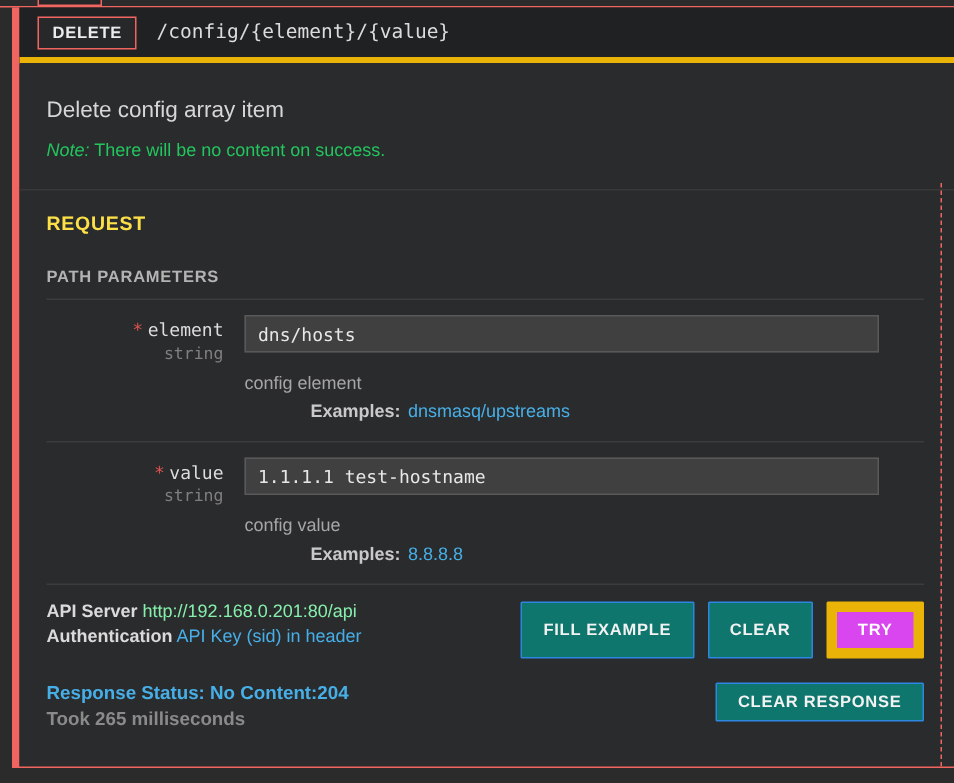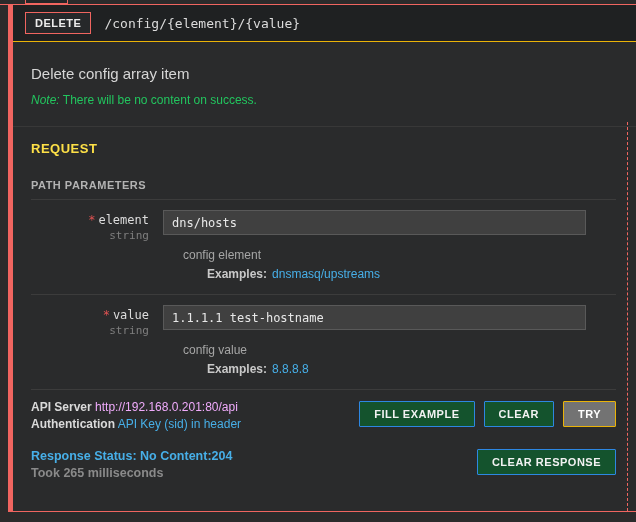--- a/index.html
+++ b/index.html
@@ -13,21 +13,21 @@
   
   .prev-badge { position:absolute; left:25px; top:-10px; width:43px; height:14px;
     border:1px solid #f06560; background:#242628; }
   .top-line { position:absolute; left:0; top:4px; width:636px; border-top:1px solid #f06560; }
   .left-bar { position:absolute; left:8px; top:5px; width:5px; height:507px; background:#f06560; }
   .bottom-line { position:absolute; left:8px; top:511px; right:0; border-top:1px solid #f06560; }
   .dashed-right { position:absolute; right:8px; top:122px; height:389px; border-right:1px dashed #f06560; }
 
   
   .summary-bar { position:absolute; left:13px; top:5px; right:0; height:37px;
-    background:#1f2122; border-bottom:1px solid #eab308;
+    background:#1f2122; border-bottom:4px solid #eab308;
     display:flex; align-items:center; padding-left:12px; cursor:pointer; }
   .method-badge { border:1px solid #f06560; background:#26282a; color:#ececec;
     font-size:11px; font-weight:bold; letter-spacing:.5px; padding:4px 9px; margin-right:13px; }
   .path { font-size:13px; color:#dcdcdc; }
 
   
   .body-area { position:absolute; left:13px; top:43px; right:0; height:468px; background:#2a2b2c; }
   .ep-title { margin:22px 0 0 18px; font-size:15px; color:#d6d6d6; }
   .ep-note { margin:11px 0 0 18px; font-size:12px; color:#22c55e; }
   .ep-note em { font-style:italic; }
@@ -38,34 +38,34 @@
 
   .param-table { margin:8px 20px 0 18px; border-bottom:1px solid #3c3c3c; }
   .param-row { display:flex; border-top:1px solid #3c3c3c; padding:10px 0 13px 0; }
   .param-label { width:132px; flex:none; text-align:right; padding-right:14px; padding-top:3px; }
   .param-name { font-size:12px; color:#dddddd; }
   .req-star { color:#e05252; margin-right:3px; font-size:12px; }
   .param-type { font-size:11px; color:#7f7f7f; margin-top:2px; }
   .param-main { flex:1; }
   .param-input { width:calc(100% - 30px); height:25px; background:#404040;
     border:1px solid #595959; color:#e8e8e8; font-size:12px; padding:0 8px; outline:none; }
-  .param-desc { margin-top:13px; font-size:12px; color:#a6a6a6;margin-left:20px; }
+  .param-desc { margin-top:13px; font-size:12px; color:#a6a6a6; }
   .param-examples { margin-top:5px; font-size:12px; }
   .examples-label { font-weight:bold; color:#c9c9c9; margin-right:5px;padding-left:44px; }
   .link { color:#47afe8; text-decoration:none; cursor:pointer; }
 
   .meta-row { margin:9px 20px 0 18px; display:flex; justify-content:space-between; align-items:flex-start; }
   .meta-lines { font-size:12px; line-height:17px; }
   .meta-bold { font-weight:bold; color:#dadada; }
-  .meta-dim { color:#f0abfc; }
+  .meta-dim { color:#86efac; }
   .btn-row { display:flex; gap:9px; padding-top:2px; }
   .btn { font-family:"Liberation Sans",sans-serif; font-size:11px; font-weight:bold;
     letter-spacing:.5px; padding:6px 14px; cursor:pointer; border-radius:1px; }
-  .btn-outline { background:#14532d; border:1px solid #2d87e2; color:#f2f2f2; }
-  .btn-primary { background:#737373; border:1px solid #eab308; color:#ffffff; }
+  .btn-outline { background:#0f766e; border:1px solid #2d87e2; color:#f2f2f2; }
+  .btn-primary { background:#d946ef; border:7px solid #eab308; color:#ffffff; }
 
   .status-row { margin:16px 20px 0 18px; display:flex; justify-content:space-between; align-items:flex-start; }
   .status-main { font-size:12.5px; font-weight:bold; color:#47afe8; }
   .status-took { font-size:12.5px; font-weight:bold; color:#8a8a8a; margin-top:3px; }
 
   .tabs-row { margin:15px 20px 0 19px; display:flex; gap:27px; }
   .tab { font-size:12px; font-weight:bold; letter-spacing:.6px; color:#757575;
     padding-bottom:5px; cursor:pointer; }
   .tab.active { color:#3398db; border-bottom:2px solid #3398db; }
 </style>

